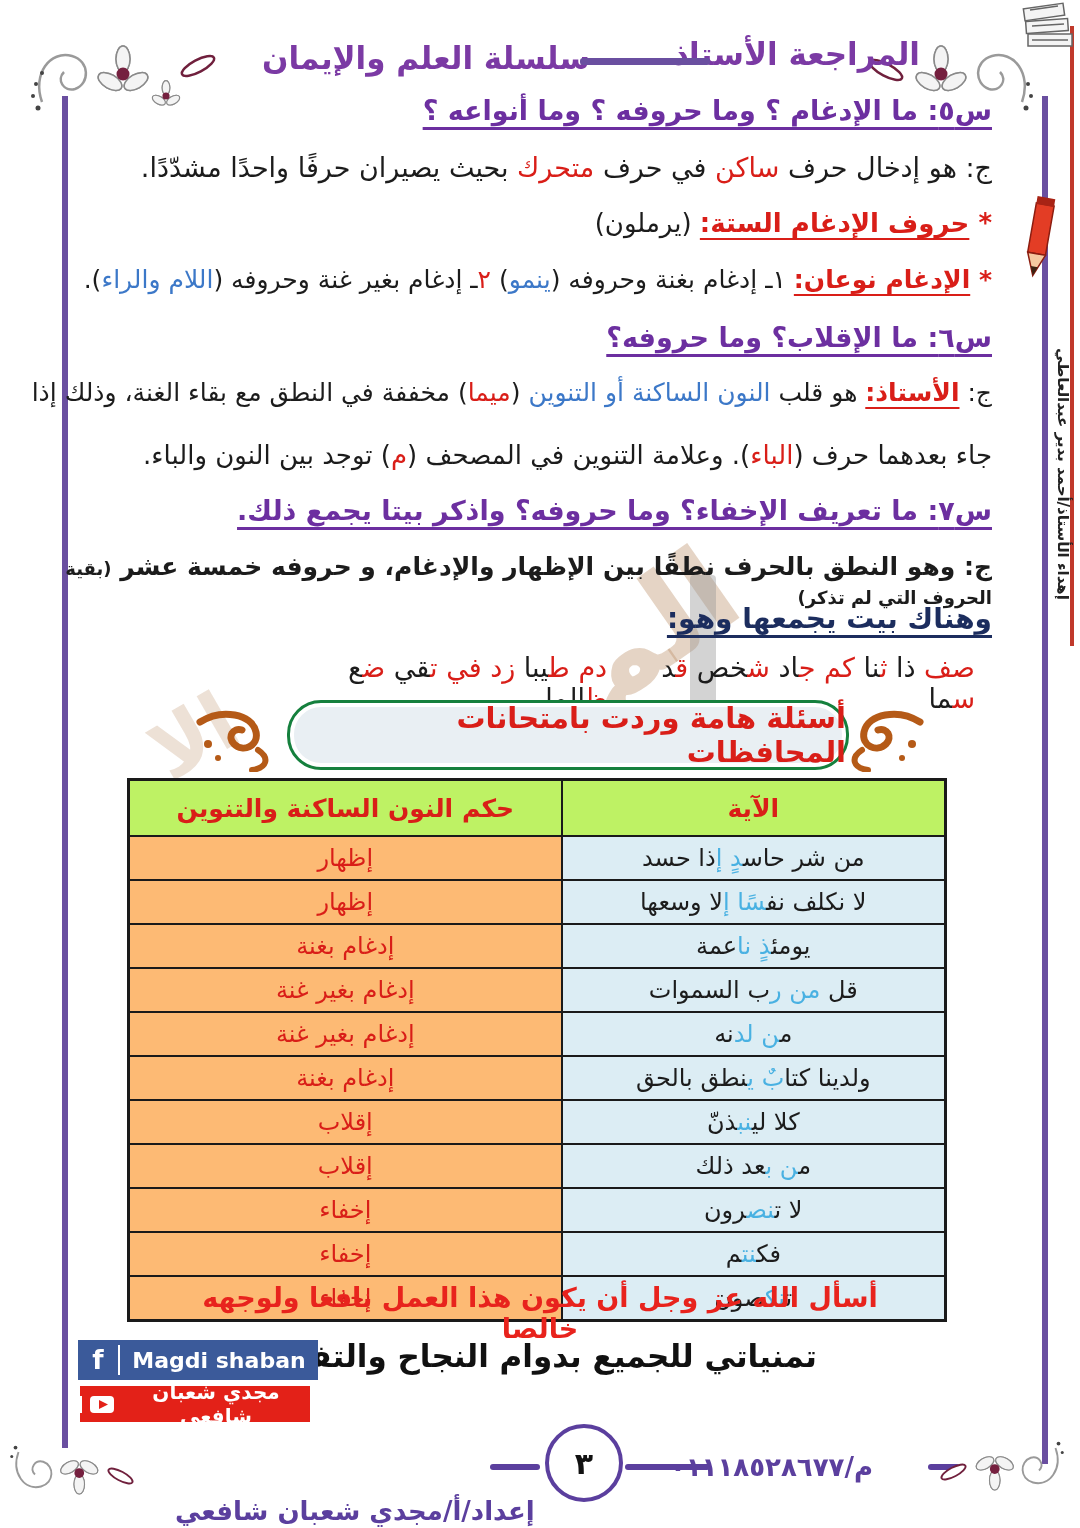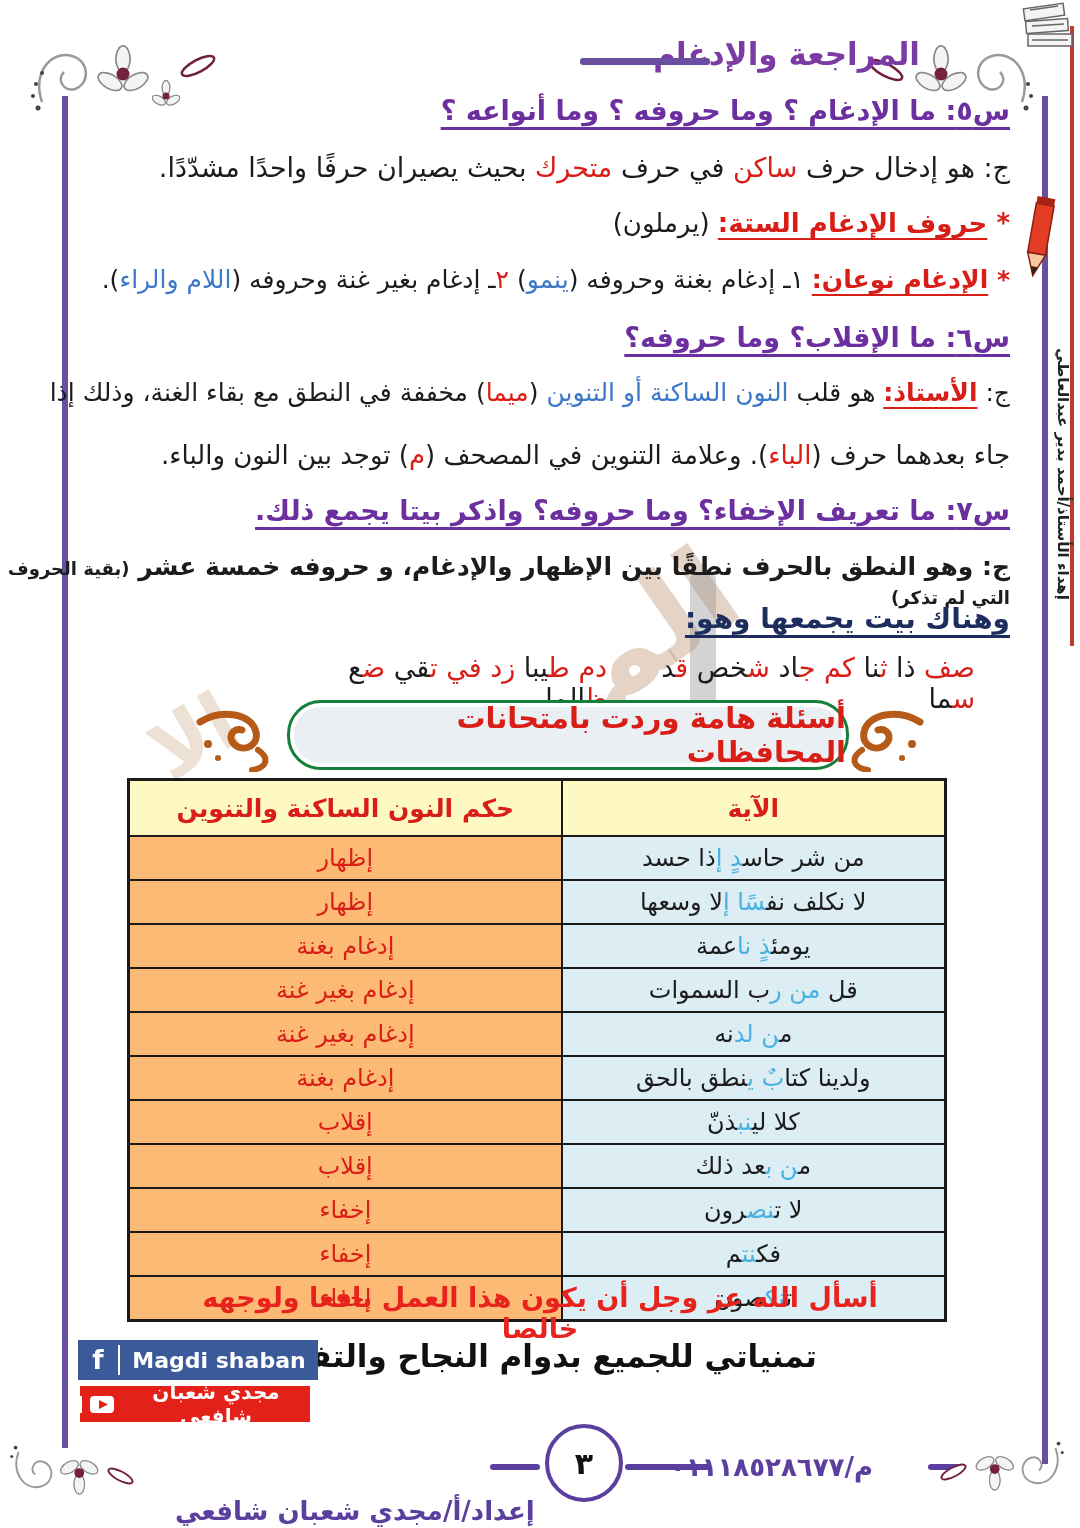--- a/index.html
+++ b/index.html
@@ -11,21 +11,21 @@
   .border-right{right:32px;top:96px;height:1368px;}
   .red-edge{position:absolute;right:6px;top:26px;width:4px;height:620px;background:#c0392b;}
   .side-dedication{position:absolute;top:40px;right:8px;height:560px;
         writing-mode:vertical-rl;font-size:15px;font-weight:bold;color:#222;letter-spacing:1px;}
   
   .logo{position:absolute;font-weight:bold;color:#7b3aa4;font-size:31px;white-space:nowrap;}
   .logo-review{top:36px;right:160px;}
   .logo-series{top:40px;left:262px;}
   .hbar{position:absolute;background:#6a4fa0;height:7px;border-radius:3px;}
   
-  .line{position:absolute;right:70px;white-space:nowrap;font-size:26px;}
+  .line{position:absolute;right:88px;white-space:nowrap;font-size:26px;}
   .question{color:#6c2fa0;font-weight:bold;font-size:27px;
         text-decoration:underline;text-underline-offset:7px;text-decoration-thickness:2.5px;}
   .navyhead{color:#1c2d5e;font-weight:bold;font-size:28px;
         text-decoration:underline;text-underline-offset:7px;text-decoration-thickness:2.5px;}
   .sg{white-space:pre-wrap;}
   .c-k{color:#1c1c1c;} .c-r{color:#d91e18;} .c-b{color:#3c78c8;} .c-s{color:#49b1e2;margin-top:20px;}
   .b{font-weight:bold;}
   .u{text-decoration:underline;text-underline-offset:6px;text-decoration-thickness:2px;}
   .sm{font-size:18px;}
   .poem{position:absolute;top:652px;right:105px;left:270px;display:flex;
@@ -33,21 +33,21 @@
   
   .banner-box{position:absolute;top:700px;left:287px;width:556px;height:64px;
         background:#e9eff3;border:3px solid #15803d;border-radius:34px;
         box-shadow:inset 0 0 0 4px #ffffff;display:flex;align-items:center;justify-content:center;}
   .banner-title{color:#d91e18;font-weight:bold;font-size:29px;}
   .banner-orn{position:absolute;top:706px;}
   
   table.rules{position:absolute;top:778px;left:127px;width:820px;border-collapse:collapse;
         border:3px solid #1a1a1a;font-size:24px;table-layout:fixed;}
   table.rules th,table.rules td{border:2.5px solid #1a1a1a;text-align:center;padding:2px 6px;height:38px;}
-  table.rules th{background:#fef9c3;color:#d91e18;font-weight:bold;font-size:25px;height:50px;}
+  table.rules th{background:#bef264;color:#d91e18;font-weight:bold;font-size:25px;height:50px;}
   td.verse-cell{background:#dcedf4;}
   td.rule-cell{background:#fdba74;color:#d91e18;}
   col.c-verse{width:47%;} col.c-rule{width:53%;}
   
   .dua{position:absolute;top:1282px;left:180px;right:180px;text-align:center;
         color:#e8231d;font-weight:bold;font-size:27px;}
   .wishes{position:absolute;top:1338px;left:250px;right:250px;text-align:center;
         font-weight:bold;font-size:31px;color:#111;}
   .badge{position:absolute;display:flex;align-items:center;color:#fff;font-weight:bold;}
   .fb-badge{top:1340px;left:78px;width:240px;height:40px;background:#3b5a9a;font-size:22px;
@@ -147,21 +147,22 @@
         <ellipse cx="13" cy="7.5" rx="7" ry="13" transform="rotate(120)"></ellipse>
           <ellipse cx="0" cy="15" rx="7" ry="13" transform="rotate(180)"></ellipse>
         <ellipse cx="-13" cy="7.5" rx="7" ry="13" transform="rotate(240)"></ellipse>
           <ellipse cx="-13" cy="-7.5" rx="7" ry="13" transform="rotate(300)"></ellipse>
       </g>
       <circle r="6.5" fill="#75203f"></circle>
     </g>
     <ellipse cx="150" cy="44" rx="18" ry="6" transform="rotate(-28 150 44)" fill="#fff" stroke="#70203d" stroke-width="2.5"></ellipse>
   </svg>
 
-  <div class="logo logo-review">المراجعة والإدغام</div>
+  <div class="logo logo-review">المراجعة الأستاذ</div>
+  <div class="logo logo-series">سلسلة العلم والإيمان</div>
   <div class="hbar" style="top:58px;left:580px;width:130px;"></div>
 
   <div class="content">
 
     <div class="line question" style="top:95px;">س٥:  ما الإدغام ؟ وما حروفه ؟ وما أنواعه ؟</div>
     <div class="line" style="top:152px;font-size:27px;"><span class="sg c-k">ج: هو إدخال حرف </span><span class="sg c-r">ساكن</span><span class="sg c-k"> في حرف </span><span class="sg c-r">متحرك</span><span class="sg c-k"> بحيث يصيران حرفًا واحدًا مشدّدًا.</span></div>
     <div class="line" style="top:208px;font-size:26px;"><span class="sg c-r b">* </span><span class="sg c-r b u">حروف الإدغام الستة:</span><span class="sg c-k"> (يرملون)</span></div>
     <div class="line" style="top:265px;font-size:25px;"><span class="sg c-r b">* </span><span class="sg c-r b u">الإدغام نوعان:</span><span class="sg c-k"> ١ـ إدغام بغنة وحروفه (</span><span class="sg c-b">ينمو</span><span class="sg c-k">) </span><span class="sg c-r">٢</span><span class="sg c-k">ـ إدغام بغير غنة وحروفه (</span><span class="sg c-b">اللام والراء</span><span class="sg c-k">).</span></div>
 
     <div class="line question" style="top:322px;">س٦: ما الإقلاب؟ وما حروفه؟</div>

